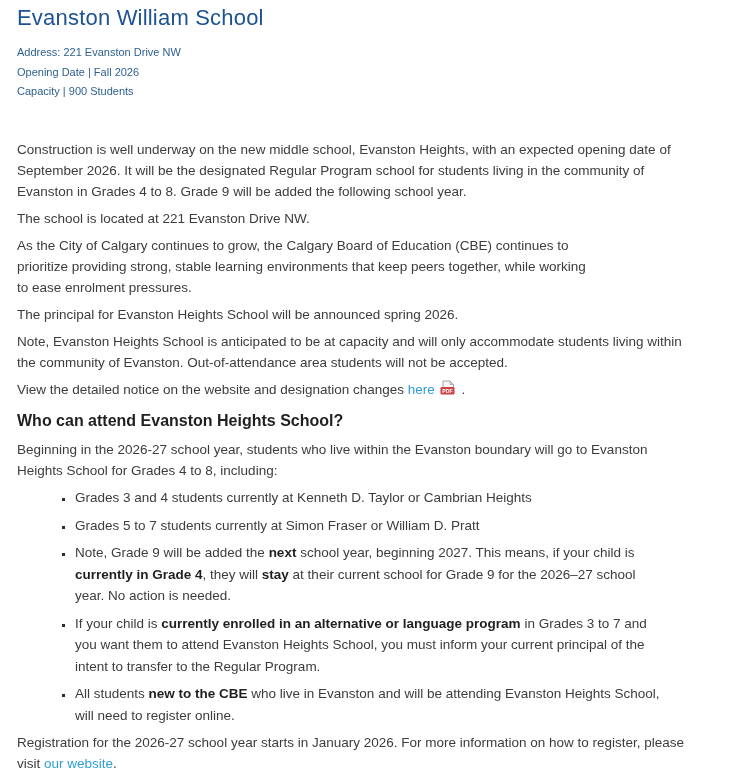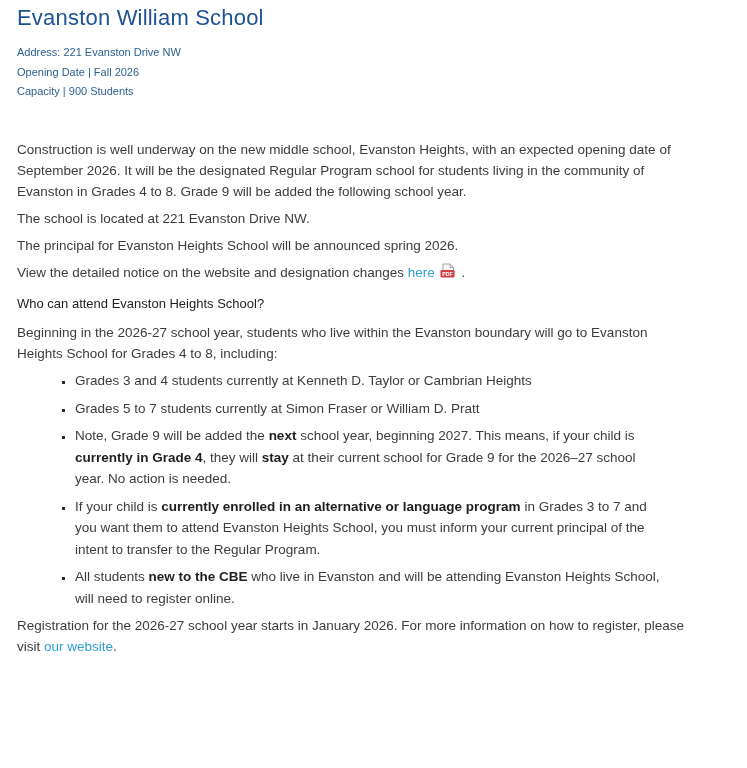--- a/index.html
+++ b/index.html
@@ -29,22 +29,22 @@
     font-size:11px;line-height:19.5px;
   }
   .content{margin-top:37px;}
   p.para{
     font-size:13.5px;line-height:21px;
     margin:0 0 6px 0;
     color:var(--body_gray);
   }
   p.pre{white-space:pre-wrap;}
   p.heading{
-    font-weight:400;color:var(--bold_black);
-    font-size:13px;line-height:21.5px;
+    font-weight:700;color:var(--bold_black);
+    font-size:16px;line-height:21.5px;
     margin:10px 0 8px 0;
   }
   a.link{color:var(--link_blue);text-decoration:none;cursor:pointer;}
   b{color:var(--bold_black);}
   ul.bullets{
     list-style:square;
     margin:4px 0 6px 0;
     padding-left:58px;
   }
   ul.bullets li{
@@ -74,23 +74,28 @@
   </div>
 
   <div class="content">
 
     <p class="para pre">Construction is well underway on the new middle school, Evanston Heights, with an expected opening date of
 September 2026. It will be the designated Regular Program school for students living in the community of
 Evanston in Grades 4 to 8. Grade 9 will be added the following school year.</p>
 
     <p class="para">The school is located at 221 Evanston Drive NW.</p>
 
+    <p class="para pre">As the City of Calgary continues to grow, the Calgary Board of Education (CBE) continues to
+prioritize providing strong, stable learning environments that keep peers together, while working
+to ease enrolment pressures.</p>
 
     <p class="para">The principal for Evanston Heights School will be announced spring 2026.</p>
 
+    <p class="para pre">Note, Evanston Heights School is anticipated to be at capacity and will only accommodate students living within
+the community of Evanston. Out-of-attendance area students will not be accepted.</p>
 
     <p class="para"><span>View the detailed notice on the website and designation changes </span><a class="link" href="#">here</a><span class="pdficon"><svg width="17" height="17" viewBox="0 0 17 17">
             <path d="M4 1 h7 l3.5 3.5 V11 H4 Z" fill="#f7f7f7" stroke="#9a9a9a" stroke-width="0.9"></path>
             <path d="M11 1 l3.5 3.5 H11 Z" fill="#dcdcdc" stroke="#9a9a9a" stroke-width="0.7"></path>
             <rect x="1.5" y="7" width="14" height="7.5" rx="1.2" fill="#ce4144"></rect>
             <text x="8.5" y="12.7" font-size="5.2" font-weight="bold" fill="#ffffff" text-anchor="middle" font-family="Liberation Sans, sans-serif">PDF</text>
           </svg></span><span> .</span></p>
 
     <p class="heading">Who can attend Evanston Heights School?</p>
 

